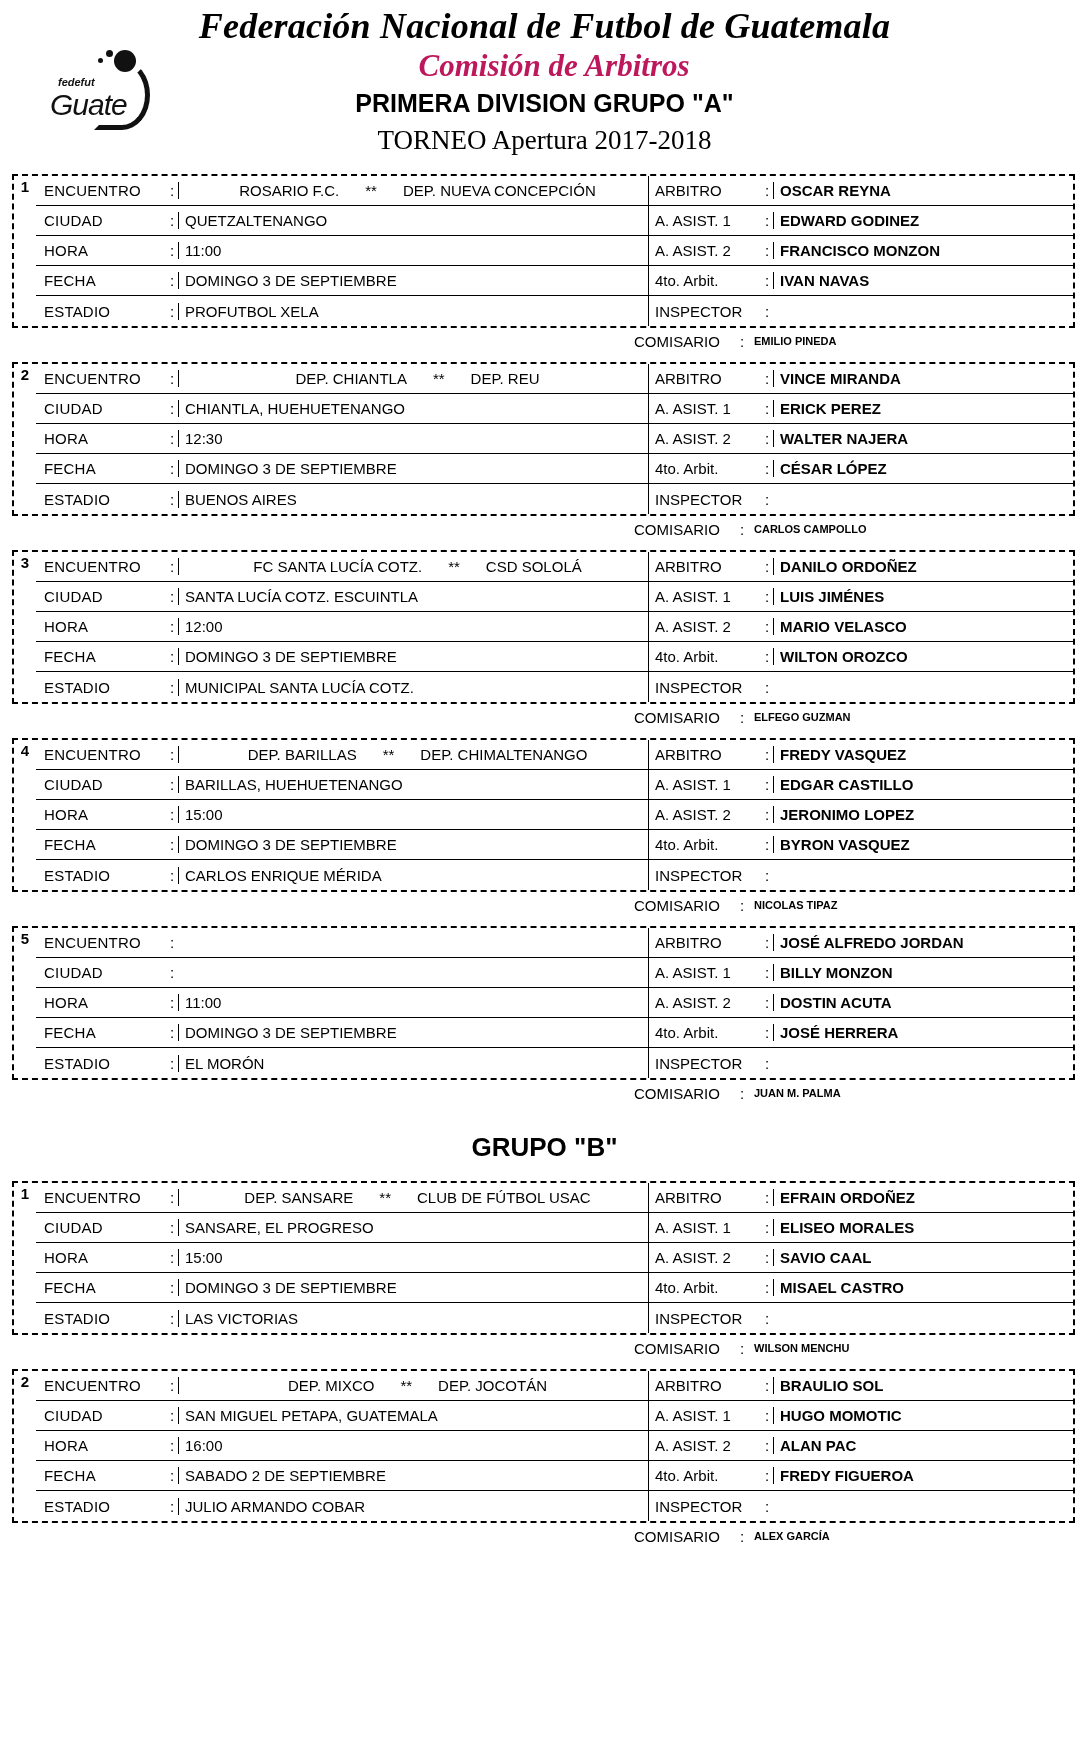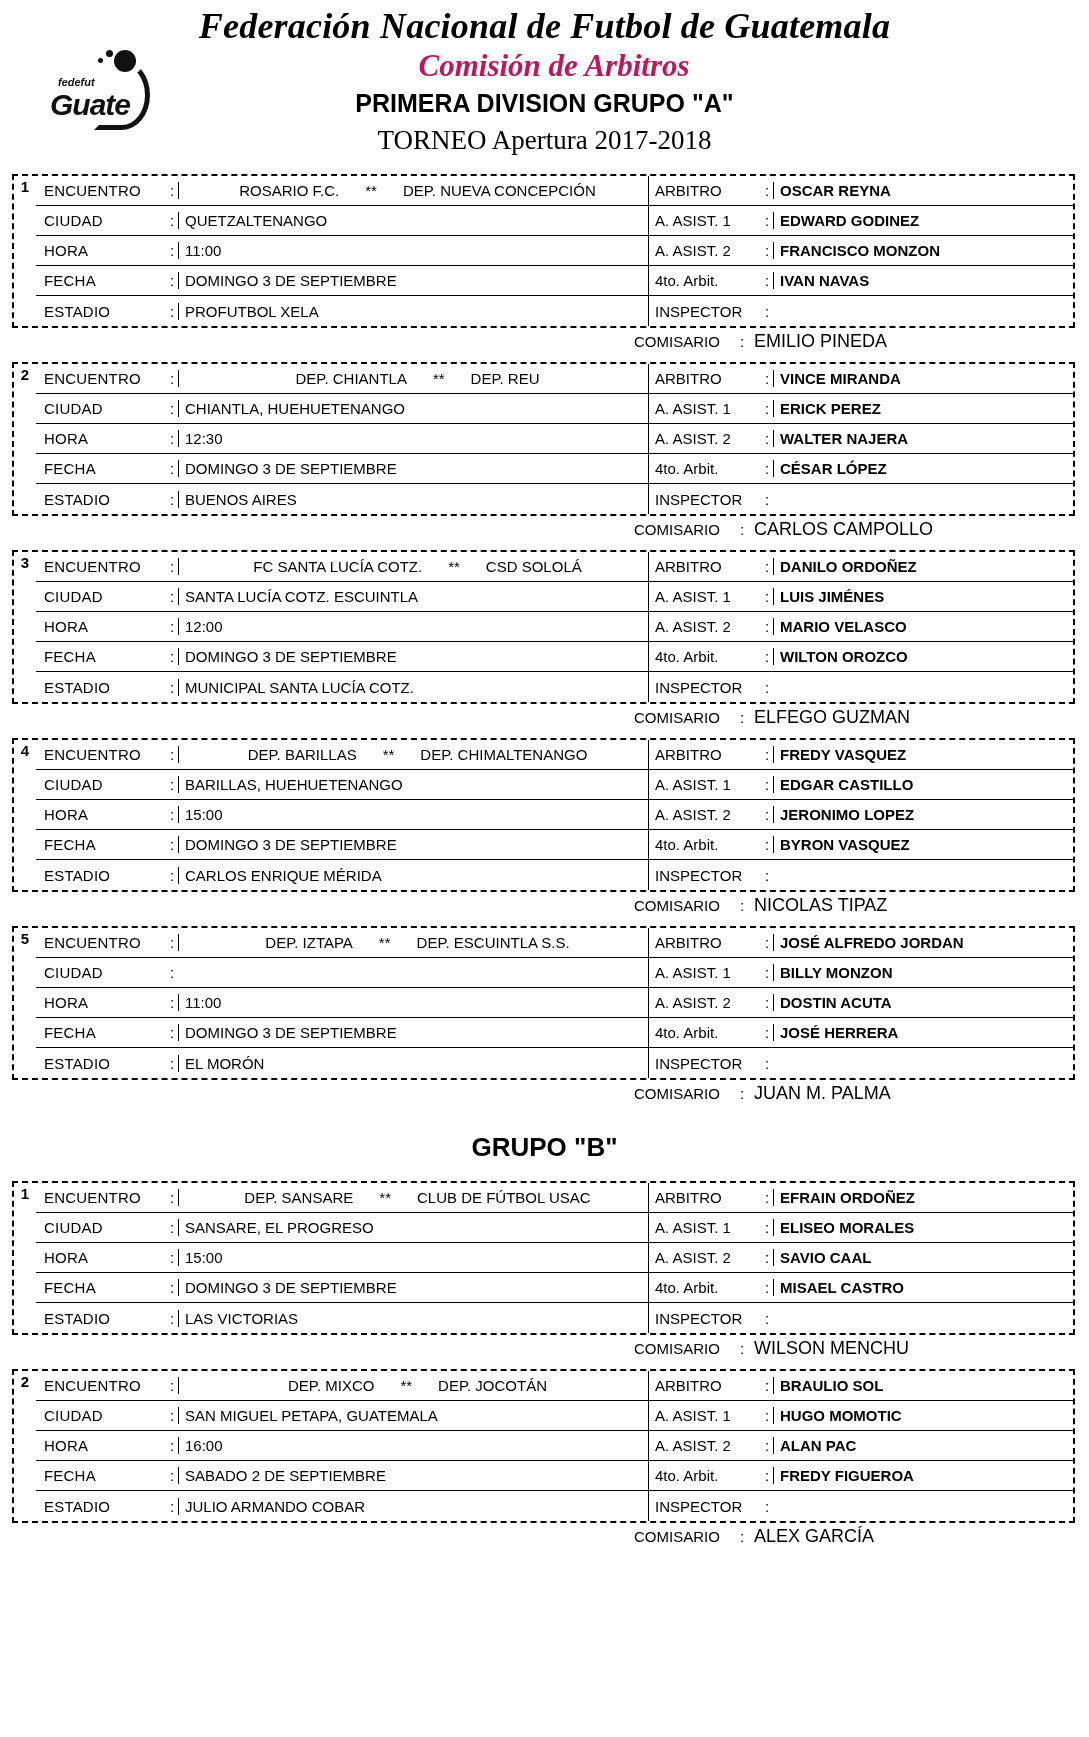--- a/index.html
+++ b/index.html
@@ -82,21 +82,21 @@
     left: 10px; top: 28px;
     font-size: 11px;
     font-weight: bold;
     color: #111;
     font-style: italic;
   }
   .logo .txt-guate {
     position: absolute;
     left: 2px; top: 40px;
     font-size: 30px;
-    font-weight: bold;
+    font-weight: normal;
     font-style: italic;
     color: #111;
     letter-spacing: -1px;
   }
   .logo .accent {
     position: absolute;
     left: 58px; top: 2px;
     width: 7px; height: 7px;
     background: #111;
     border-radius: 50%;
@@ -229,22 +229,22 @@
     font-size: 15px;
     padding-left: 10px;
   }
   .com-colon {
     width: 12px;
     min-width: 12px;
     font-size: 15px;
     text-align: center;
   }
   .com-val {
-    font-size: 18px;
-    font-weight: normal;
+    font-size: 11px;
+    font-weight: bold;
     padding-left: 6px;
   }
   .group-title {
     text-align: center;
     font-size: 26px;
     font-weight: bold;
     margin: 26px 0 14px 0;
     font-family: "Liberation Sans", sans-serif;
   }
 </style>
@@ -542,21 +542,20 @@
         </div>
       </div>
       <div class="match-wrap">
         <div class="match">
           <div class="num-cell">5</div>
           <div class="grid">
             <div class="col-left rowset">
               <div class="row">
                 <div class="lbl">ENCUENTRO</div>
                 <div class="colon">:</div>
-                <div class="val match-title"><span class="home">DEP. IZTAPA</span><span class="stars">**</span><span class="away">DEP. ESCUINTLA S.S.</span></div>
               </div>
               <div class="row">
                 <div class="lbl">CIUDAD</div>
                 <div class="colon">:</div>
               </div>
               <div class="row">
                 <div class="lbl">HORA</div>
                 <div class="colon">:</div>
                 <div class="val">11:00</div>
               </div>

